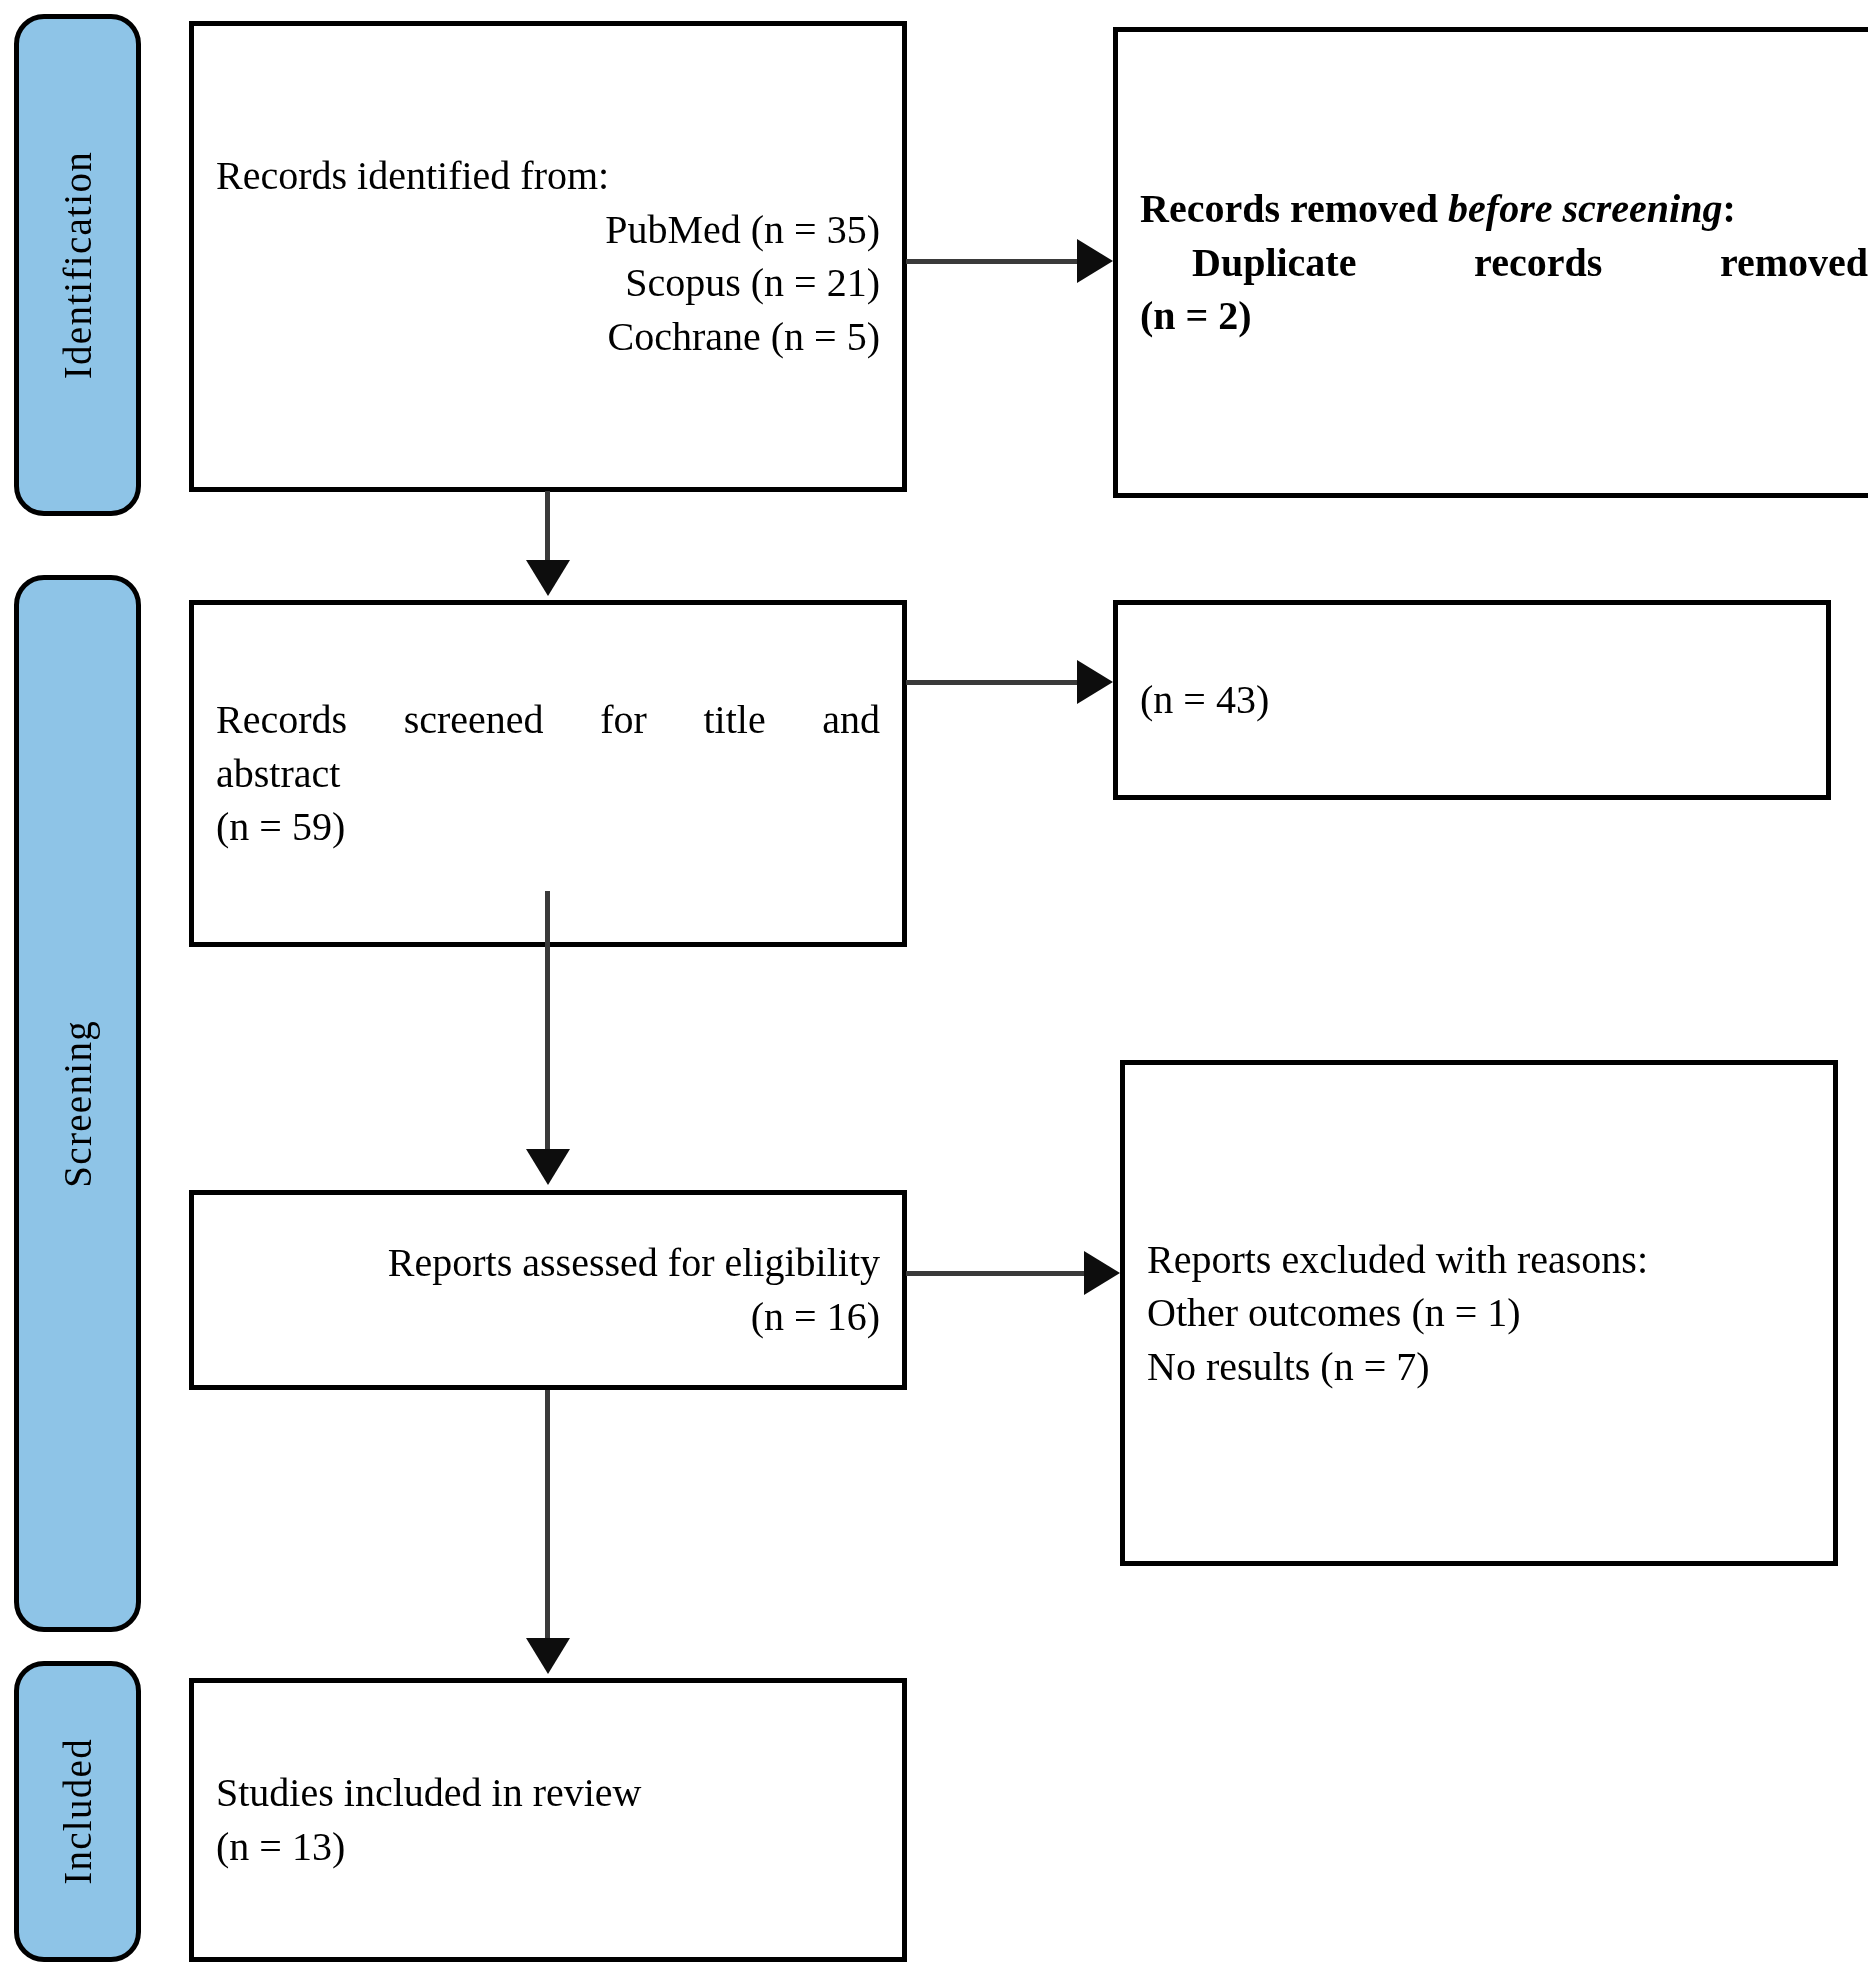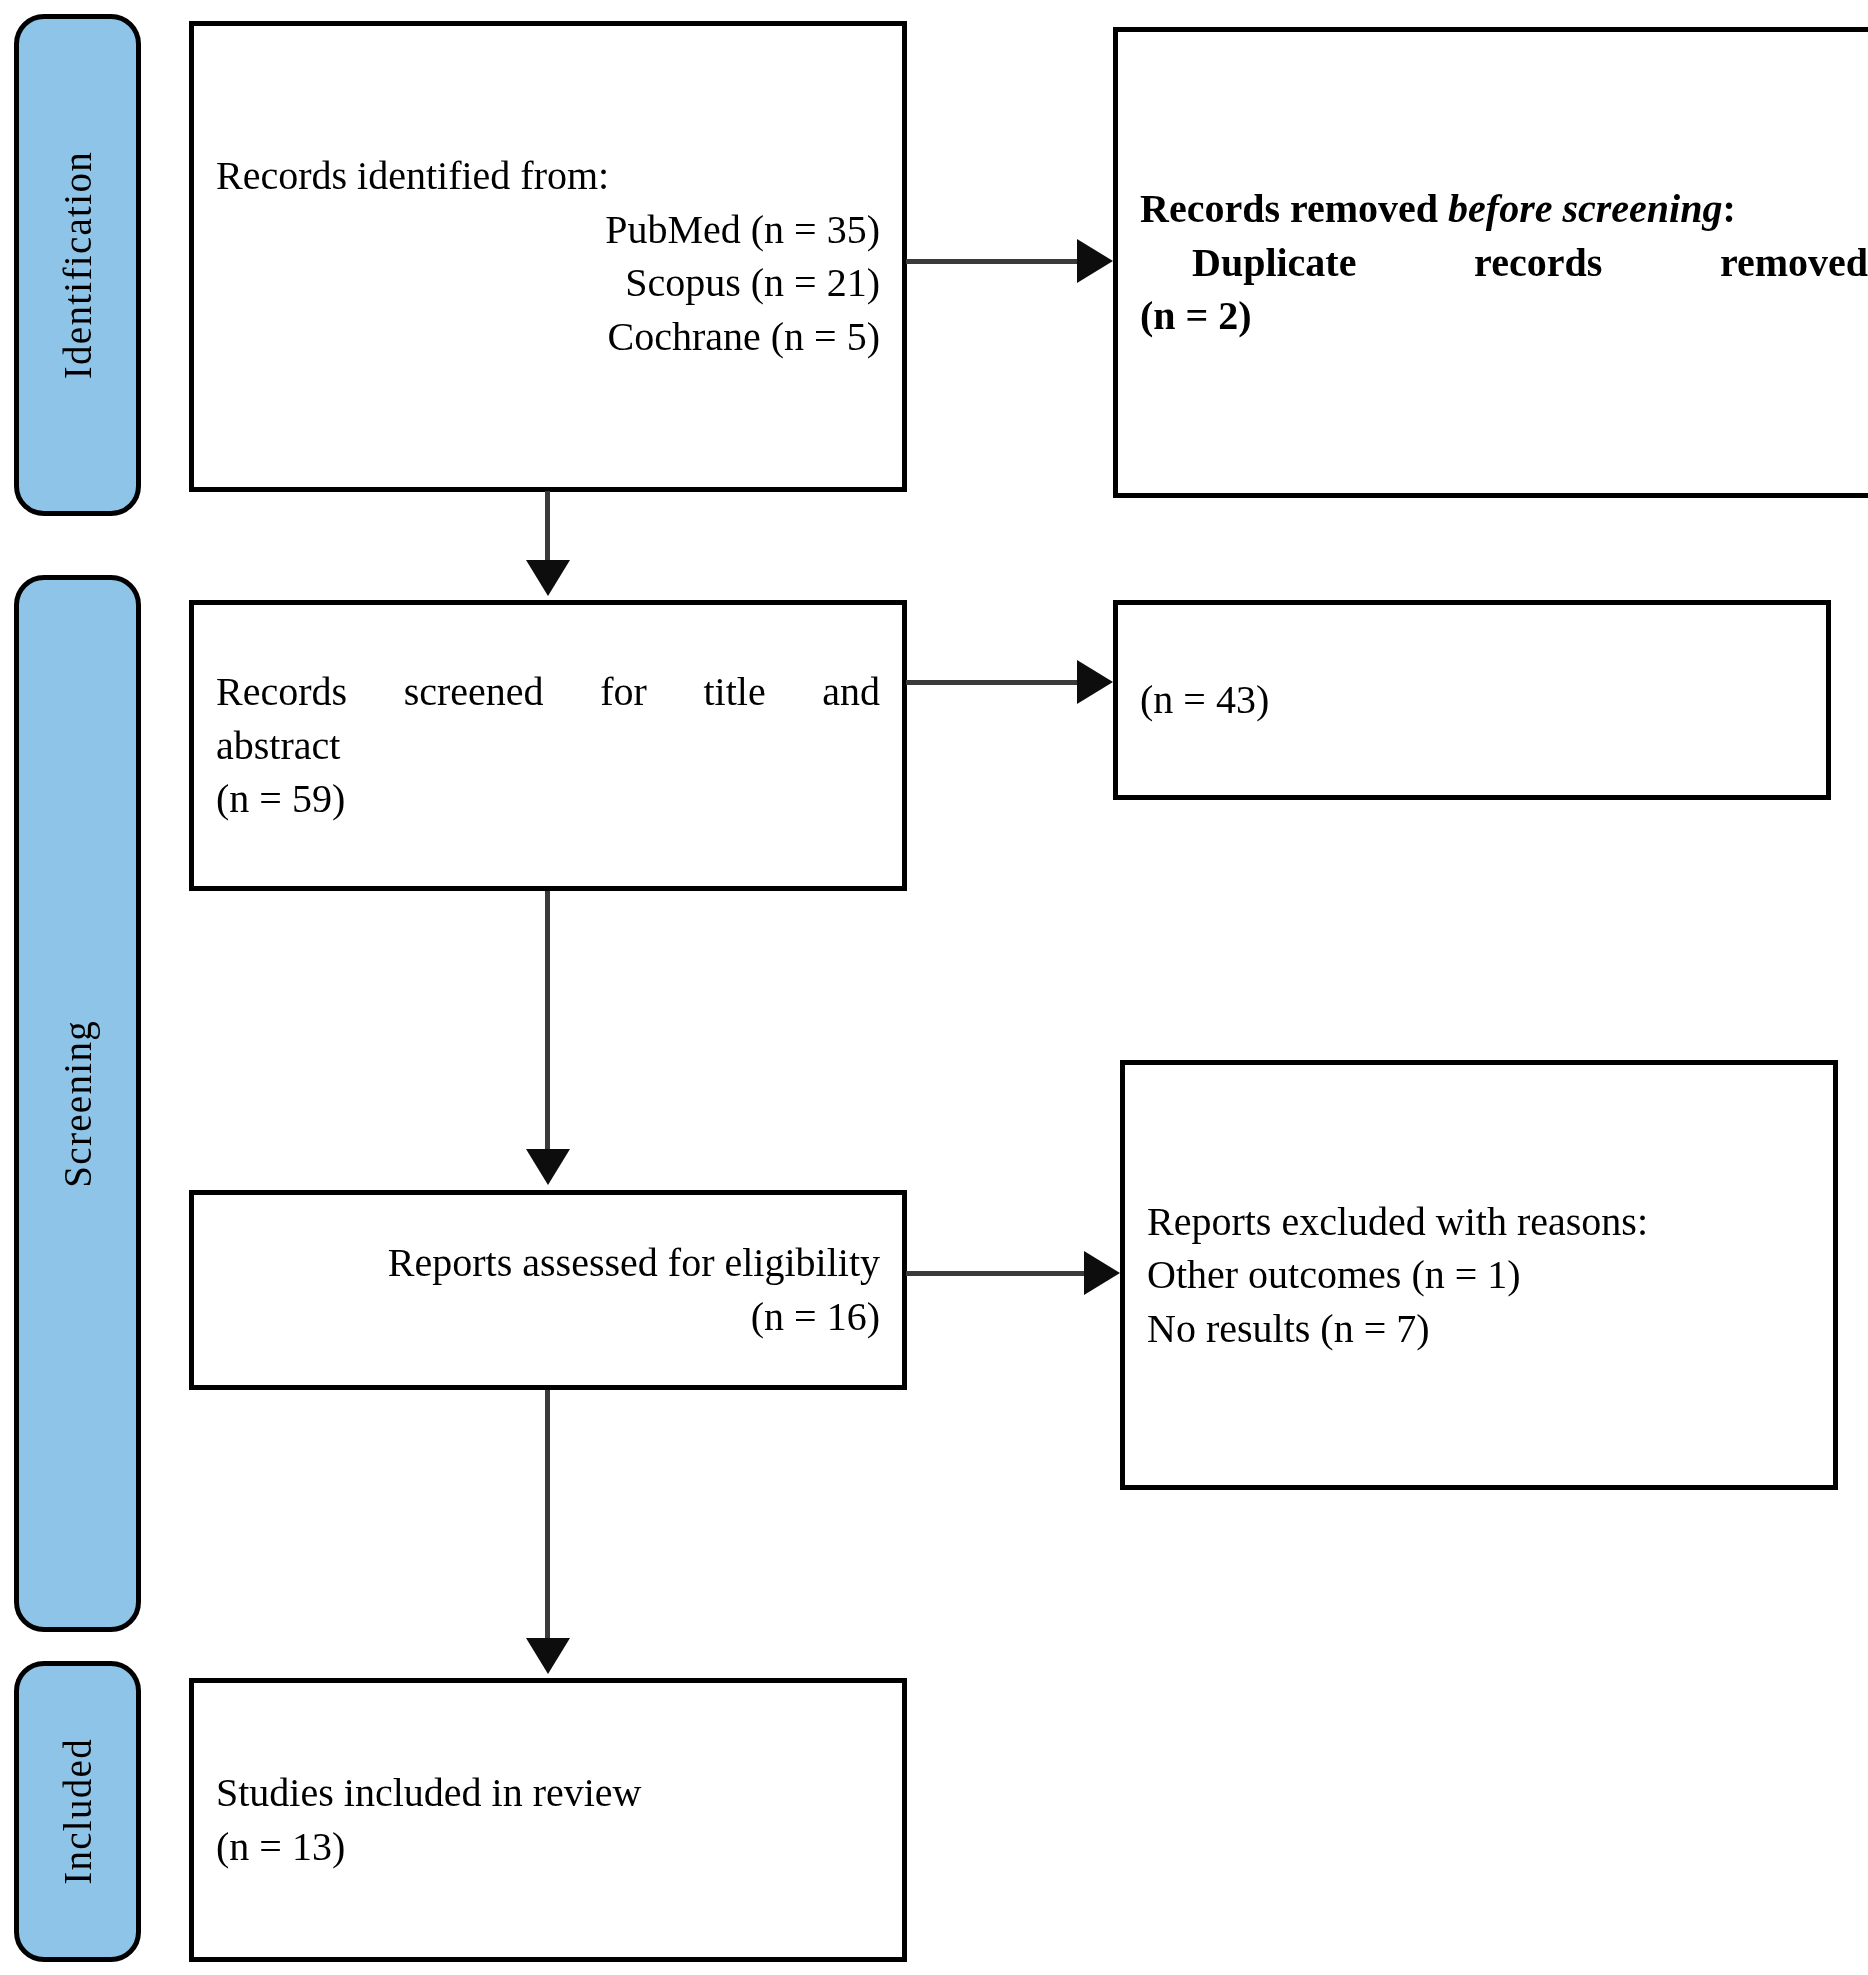--- a/index.html
+++ b/index.html
@@ -134,42 +134,42 @@
   <div class="flow-box" style="left:1113px; top:27px; width:782px; height:471px;font-weight:bold;">
     <div class="box-inner">
       <div class="line">
         <span>Records removed </span><span class="ital">before screening</span><span>:</span>
       </div>
       <div class="line indent-justify">Duplicate records removed</div>
       <div class="line">(n = 2)</div>
     </div>
   </div>
 
-  <div class="flow-box" style="left:189px; top:600px; width:718px; height:291px;">
+  <div class="flow-box" style="left:189px; top:600px; width:718px; height:347px;">
     <div class="box-inner">
       <div class="line justify">Records screened for title and</div>
       <div class="line">abstract</div>
       <div class="line">(n = 59)</div>
     </div>
   </div>
 
   <div class="flow-box" style="left:1113px; top:600px; width:718px; height:200px;">
     <div class="box-inner">
       <div class="line">(n = 43)</div>
     </div>
   </div>
 
   <div class="flow-box" style="left:189px; top:1190px; width:718px; height:200px;text-align:right;">
     <div class="box-inner">
       <div class="line">Reports assessed for eligibility</div>
       <div class="line">(n = 16)</div>
     </div>
   </div>
 
-  <div class="flow-box" style="left:1120px; top:1060px; width:718px; height:430px;">
+  <div class="flow-box" style="left:1120px; top:1060px; width:718px; height:506px;">
     <div class="box-inner">
       <div class="line">Reports excluded with reasons:</div>
       <div class="line">Other outcomes (n = 1)</div>
       <div class="line">No results (n = 7)</div>
     </div>
   </div>
 
   <div class="flow-box" style="left:189px; top:1678px; width:718px; height:284px;">
     <div class="box-inner">
       <div class="line">Studies included in review</div>

